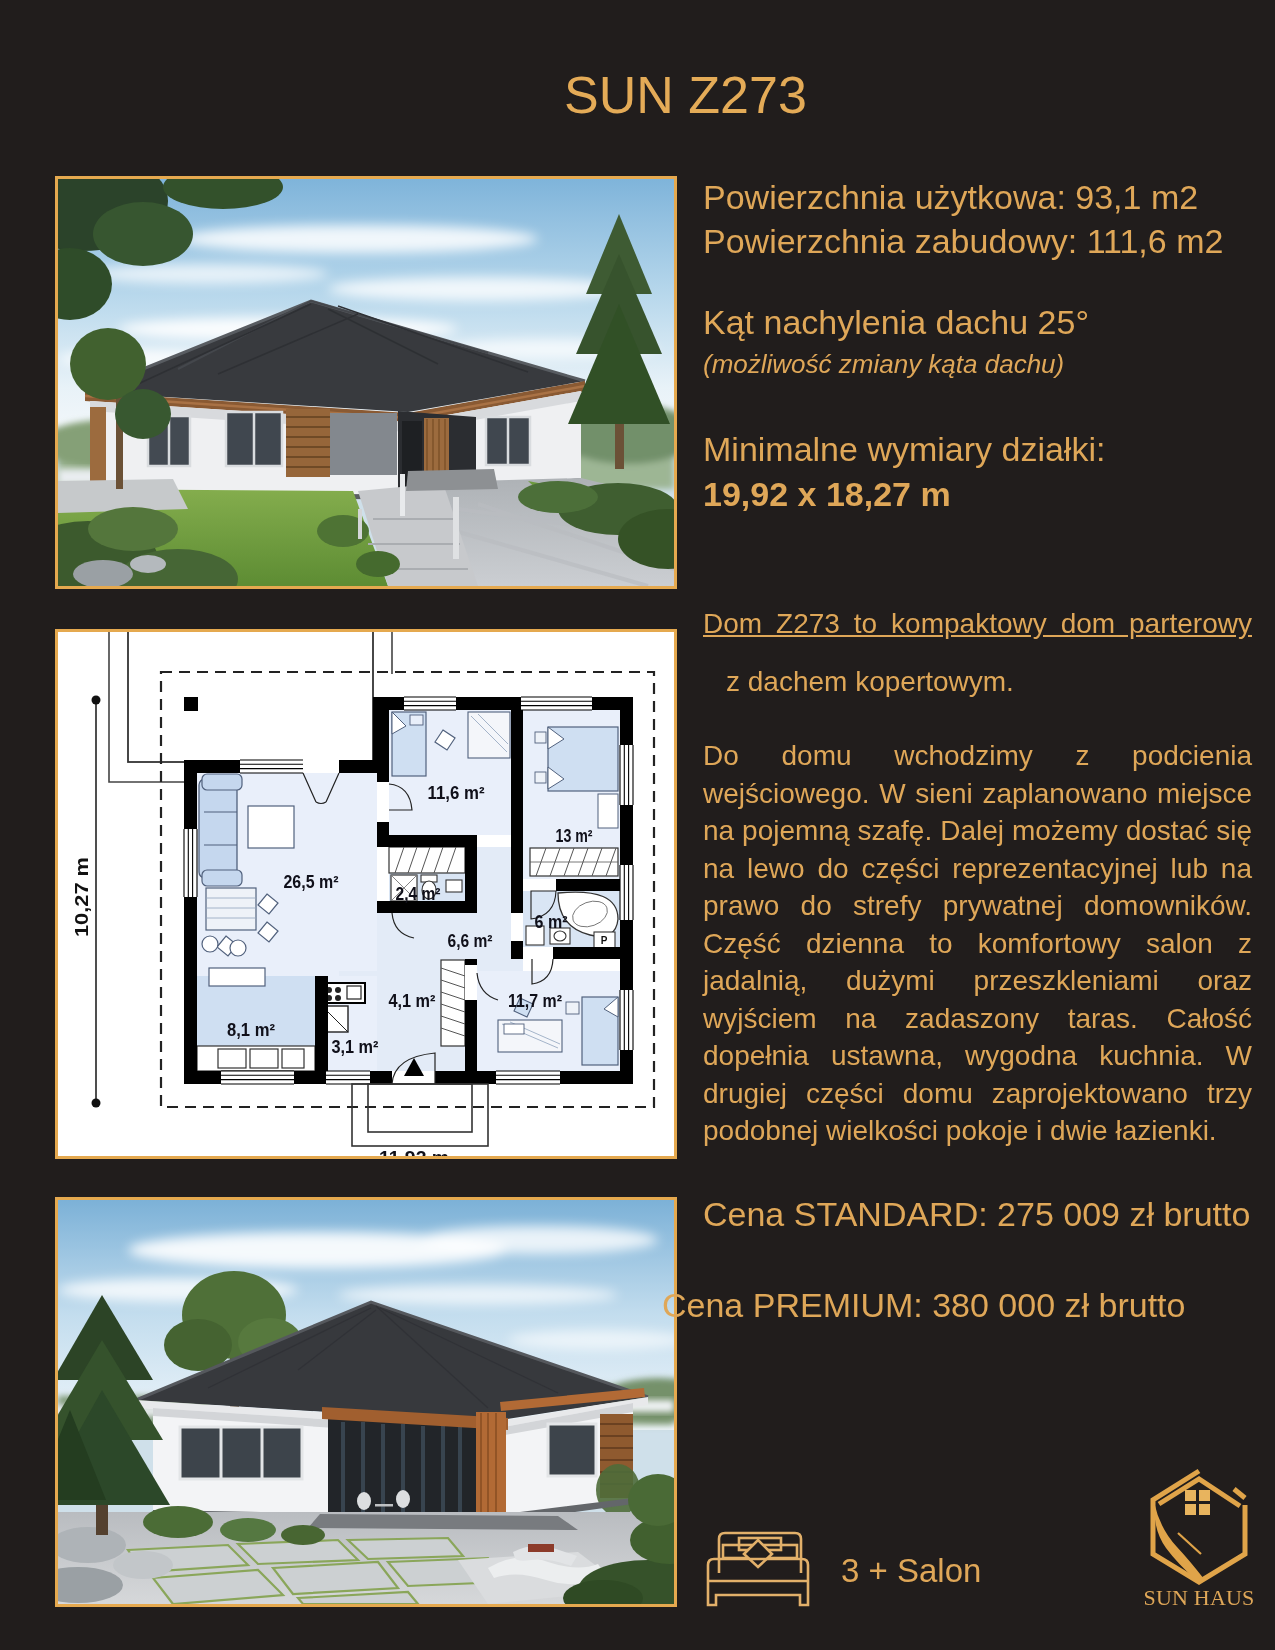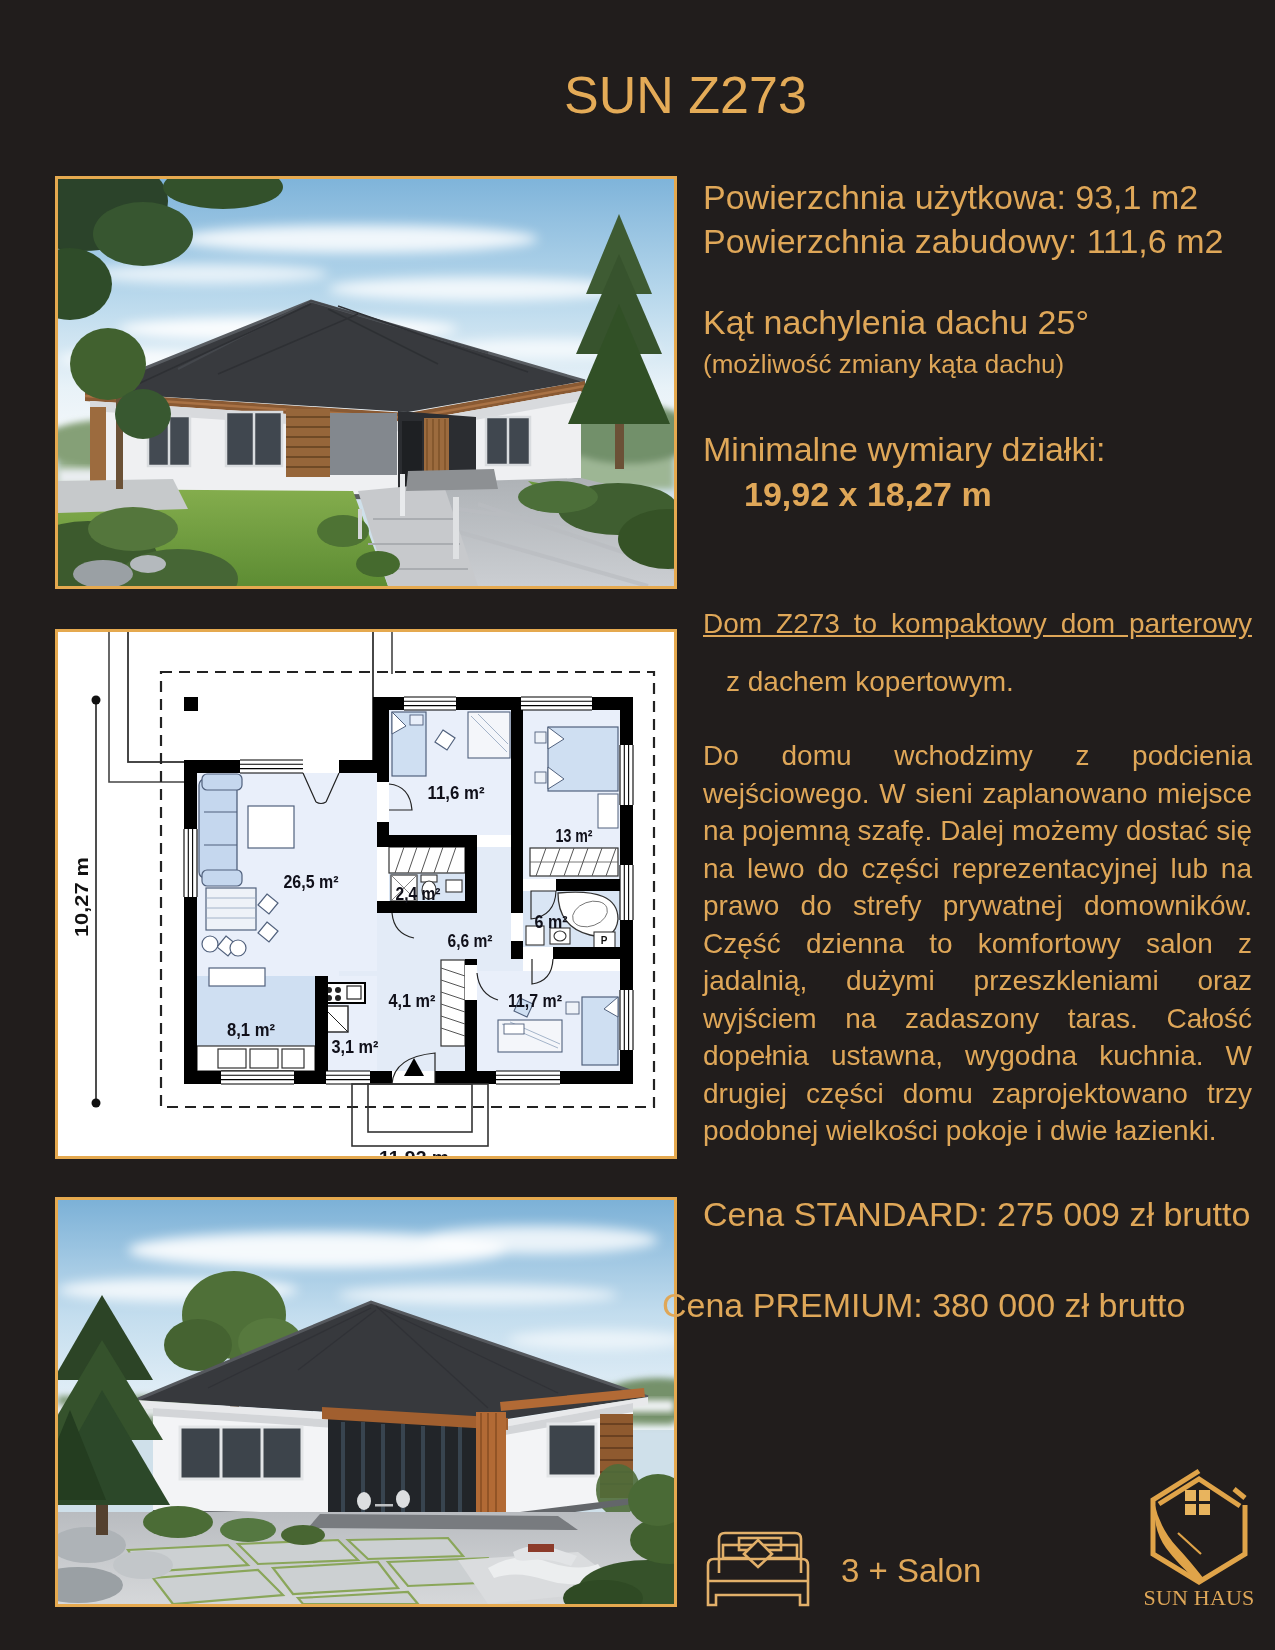--- a/index.html
+++ b/index.html
@@ -621,25 +621,25 @@
 </g>
 
 <path d="M12,210 L48,300 L-25,300 Z" fill="#243d20"></path>
 </svg>
 </div>
 
 <div class="abs gold" style="left:703px;top:175px;font-size:34px;line-height:44px;white-space:nowrap;">Powierzchnia użytkowa: 93,1 m2<br>Powierzchnia zabudowy: 111,6 m2</div>
 
 <div class="abs gold" style="left:703px;top:300px;font-size:34px;line-height:44px;white-space:nowrap;">Kąt nachylenia dachu 25°</div>
 
-<div class="abs gold" style="left:703px;top:346px;font-size:26px;line-height:36px;white-space:nowrap;">(możliwość zmiany kąta dachu)</div>
+<div class="abs gold" style="left:703px;top:346px;font-size:26px;line-height:36px;white-space:nowrap;font-style:italic;">(możliwość zmiany kąta dachu)</div>
 
 <div class="abs gold" style="left:703px;top:427px;font-size:34px;line-height:44px;white-space:nowrap;">Minimalne wymiary działki:</div>
 
-<div class="abs gold" style="left:703px;top:472px;font-size:34px;line-height:44px;font-weight:bold;white-space:nowrap;margin-left:41px;">19,92 x 18,27 m</div>
+<div class="abs gold" style="left:703px;top:472px;font-size:34px;line-height:44px;font-weight:bold;white-space:nowrap;">19,92 x 18,27 m</div>
 
 <div class="abs gold" style="left:703px;top:605px;width:549px;font-size:28px;line-height:37.5px;text-align:justify;text-align-last:justify;text-decoration:underline;">Dom Z273 to kompaktowy dom parterowy</div>
 
 <div class="abs gold" style="left:703px;top:663px;width:549px;font-size:28px;line-height:37.5px;margin-left:23px;">z dachem kopertowym.</div>
 
 <div class="abs gold" style="left:703px;top:737px;width:549px;font-size:28px;line-height:37.5px;text-align:justify;">Do domu wchodzimy z podcienia wejściowego. W sieni zaplanowano miejsce na pojemną szafę. Dalej możemy dostać się na lewo do części reprezentacyjnej lub na prawo do strefy prywatnej domowników. Część dzienna to komfortowy salon z jadalnią, dużymi przeszkleniami oraz wyjściem na zadaszony taras. Całość dopełnia ustawna, wygodna kuchnia. W drugiej części domu zaprojektowano trzy podobnej wielkości pokoje i dwie łazienki.</div>
 
 <div class="abs gold" style="left:703px;top:1192px;font-size:34px;line-height:44px;white-space:nowrap;">Cena STANDARD: 275 009 zł brutto</div>
 
 <div class="abs gold" style="left:662px;top:1283px;font-size:34px;line-height:44px;white-space:nowrap;">Cena PREMIUM: 380 000 zł brutto</div>

